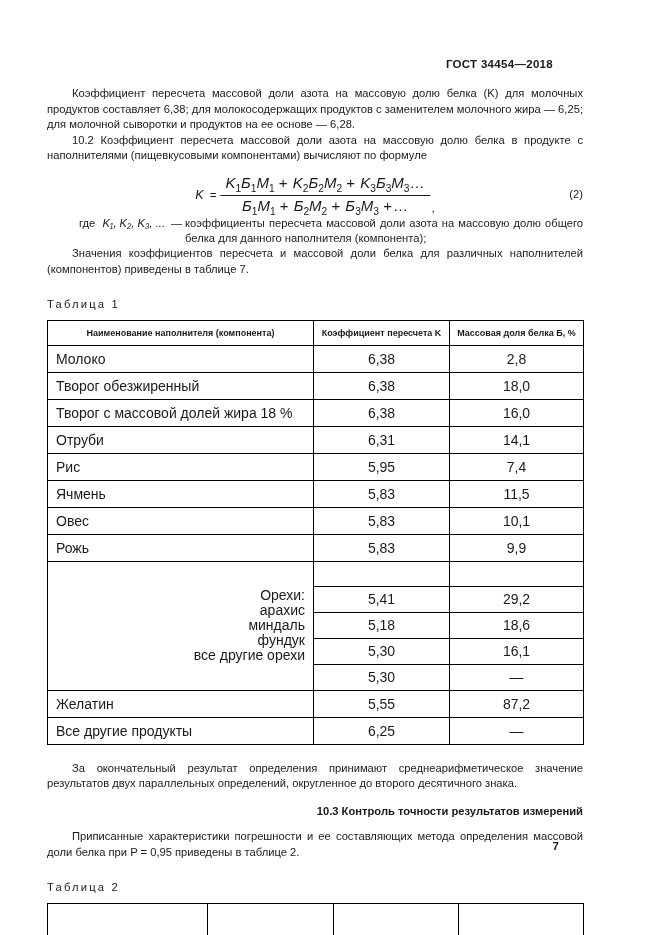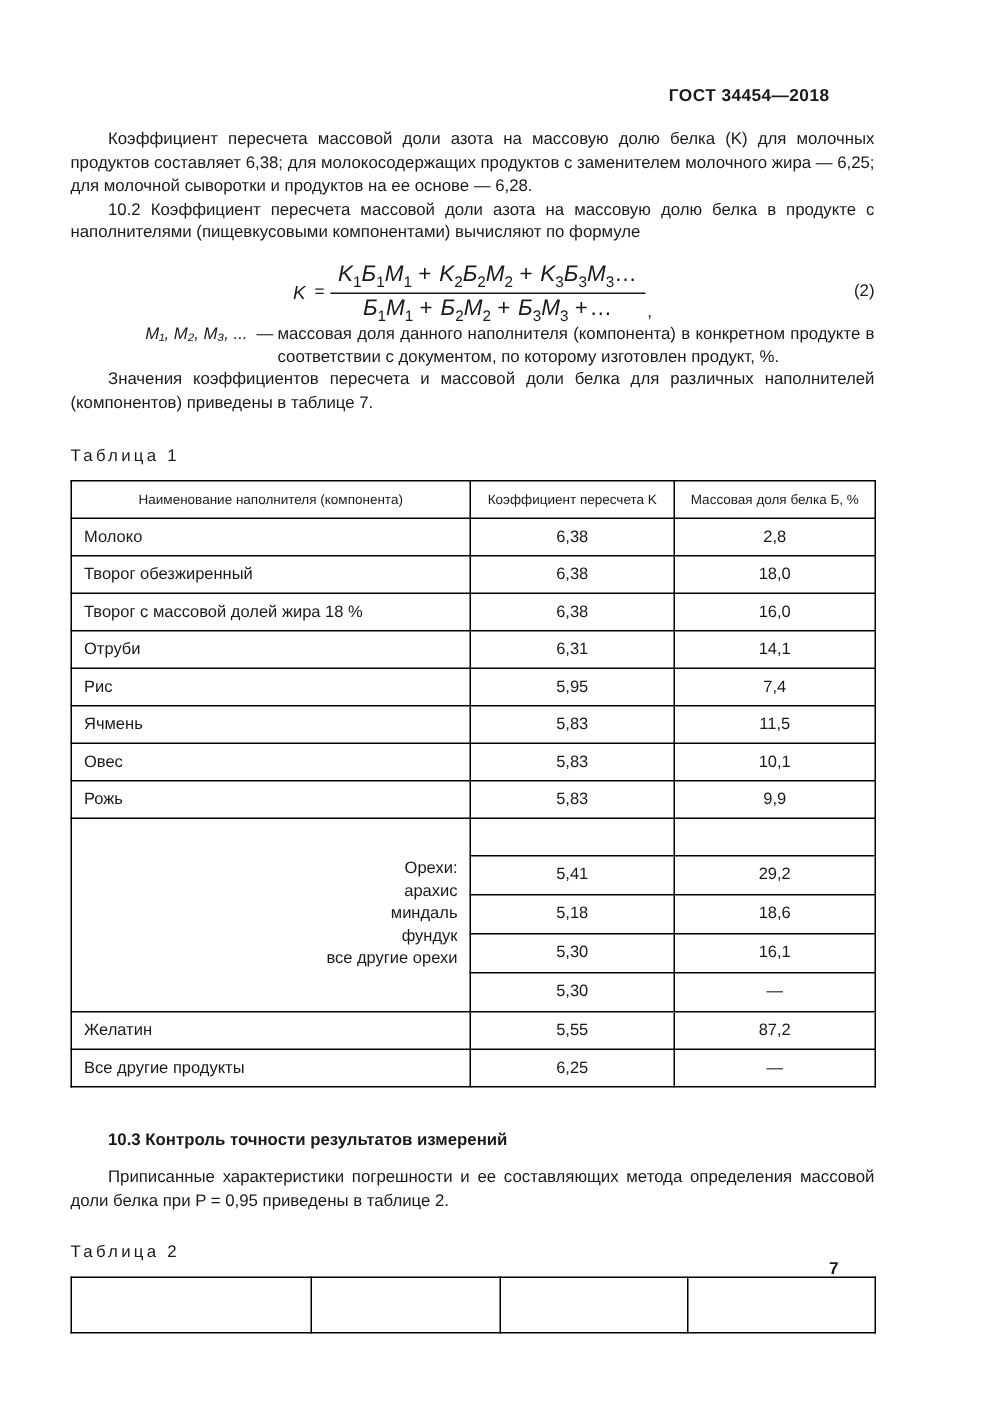--- a/index.html
+++ b/index.html
@@ -47,20 +47,21 @@
     text-align: justify;
     text-indent: 25px;
     hyphens: manual;
   }
   .bold-head {
     font-size: 11.2px;
     font-weight: bold;
     line-height: 15.6px;
     text-indent: 25px;
     margin: 0;
+    text-align: right;
   }
   .gap-6 { height: 6px; }
   .gap-10 { height: 10px; }
   .gap-12 { height: 12px; }
   .gap-16 { height: 16px; }
   .gap-20 { height: 20px; }
 
   
   .formula-wrap {
     position: relative;
@@ -155,29 +156,29 @@
     table-layout: fixed;
     font-size: 11px;
   }
   table.data, table.data th, table.data td {
     border: 1px solid #000000;
   }
   table.data {
     border-width: 1.6px;
   }
   table.data th {
-    font-weight: normal;
+    font-weight: bold;
     font-size: 9px;
     padding: 6px 4px;
     line-height: 12px;
     border-bottom-width: 1.6px;
   }
   table.data td {
     padding: 5px 8px;
-    font-size: 11px;
+    font-size: 14px;
     height: 14px;
   }
   table.data td.name { text-align: left; }
   table.data td.val  { text-align: center; margin-top: 20px; }
 
   
   td.nuts-cell {
     text-align: right;
     padding: 5px 8px 6px 8px;
     line-height: 15px;
@@ -241,24 +242,27 @@
           </span>
         </span>
         <span class="comma">,</span>
       </div>
       <div class="eqnum">(2)</div>
     </div>
 
     <div class="where">
       <table>
         <tbody>
-        <tr>
-          <td class="lbl sym">M₁, M₂, M₃, ...</td>
+            <tr>
+          <td class="lbl">
+            <span class="where-kw">где</span>
+            <span class="sym">K₁, K₂, K₃, ...</span>
+          </td>
           <td class="dash">—</td>
-          <td class="def">массовая доля данного наполнителя (компонента) в конкретном продукте в соответствии с документом, по которому изготовлен продукт, %.</td>
+          <td class="def">коэффициенты пересчета массовой доли азота на массовую долю общего белка для данного наполнителя (компонента);</td>
         </tr>
       </tbody>
         </table>
     </div>
 
     <p class="para">Значения коэффициентов пересчета и массовой доли белка для различных наполнителей (компонентов) приведены в таблице 7.</p>
 
     <div class="gap-20"></div>
 
     <div class="tbl-caption">Таблица 1</div>
@@ -356,20 +360,21 @@
         <tr>
           <td class="name">Все другие продукты</td>
           <td class="val">6,25</td>
           <td class="val">—</td>
         </tr>
       </tbody>
     </table>
 
     <div class="gap-16"></div>
 
+    <p class="para">За окончательный результат определения принимают среднеарифметическое значение результатов двух параллельных определений, округленное до второго десятичного знака.</p>
 
     <div class="gap-12"></div>
 
     <p class="bold-head">10.3 Контроль точности результатов измерений</p>
 
     <div class="gap-10"></div>
 
     <p class="para">Приписанные характеристики погрешности и ее составляющих метода определения массовой доли белка при P = 0,95 приведены в таблице 2.</p>
 
     <div class="gap-20"></div>

